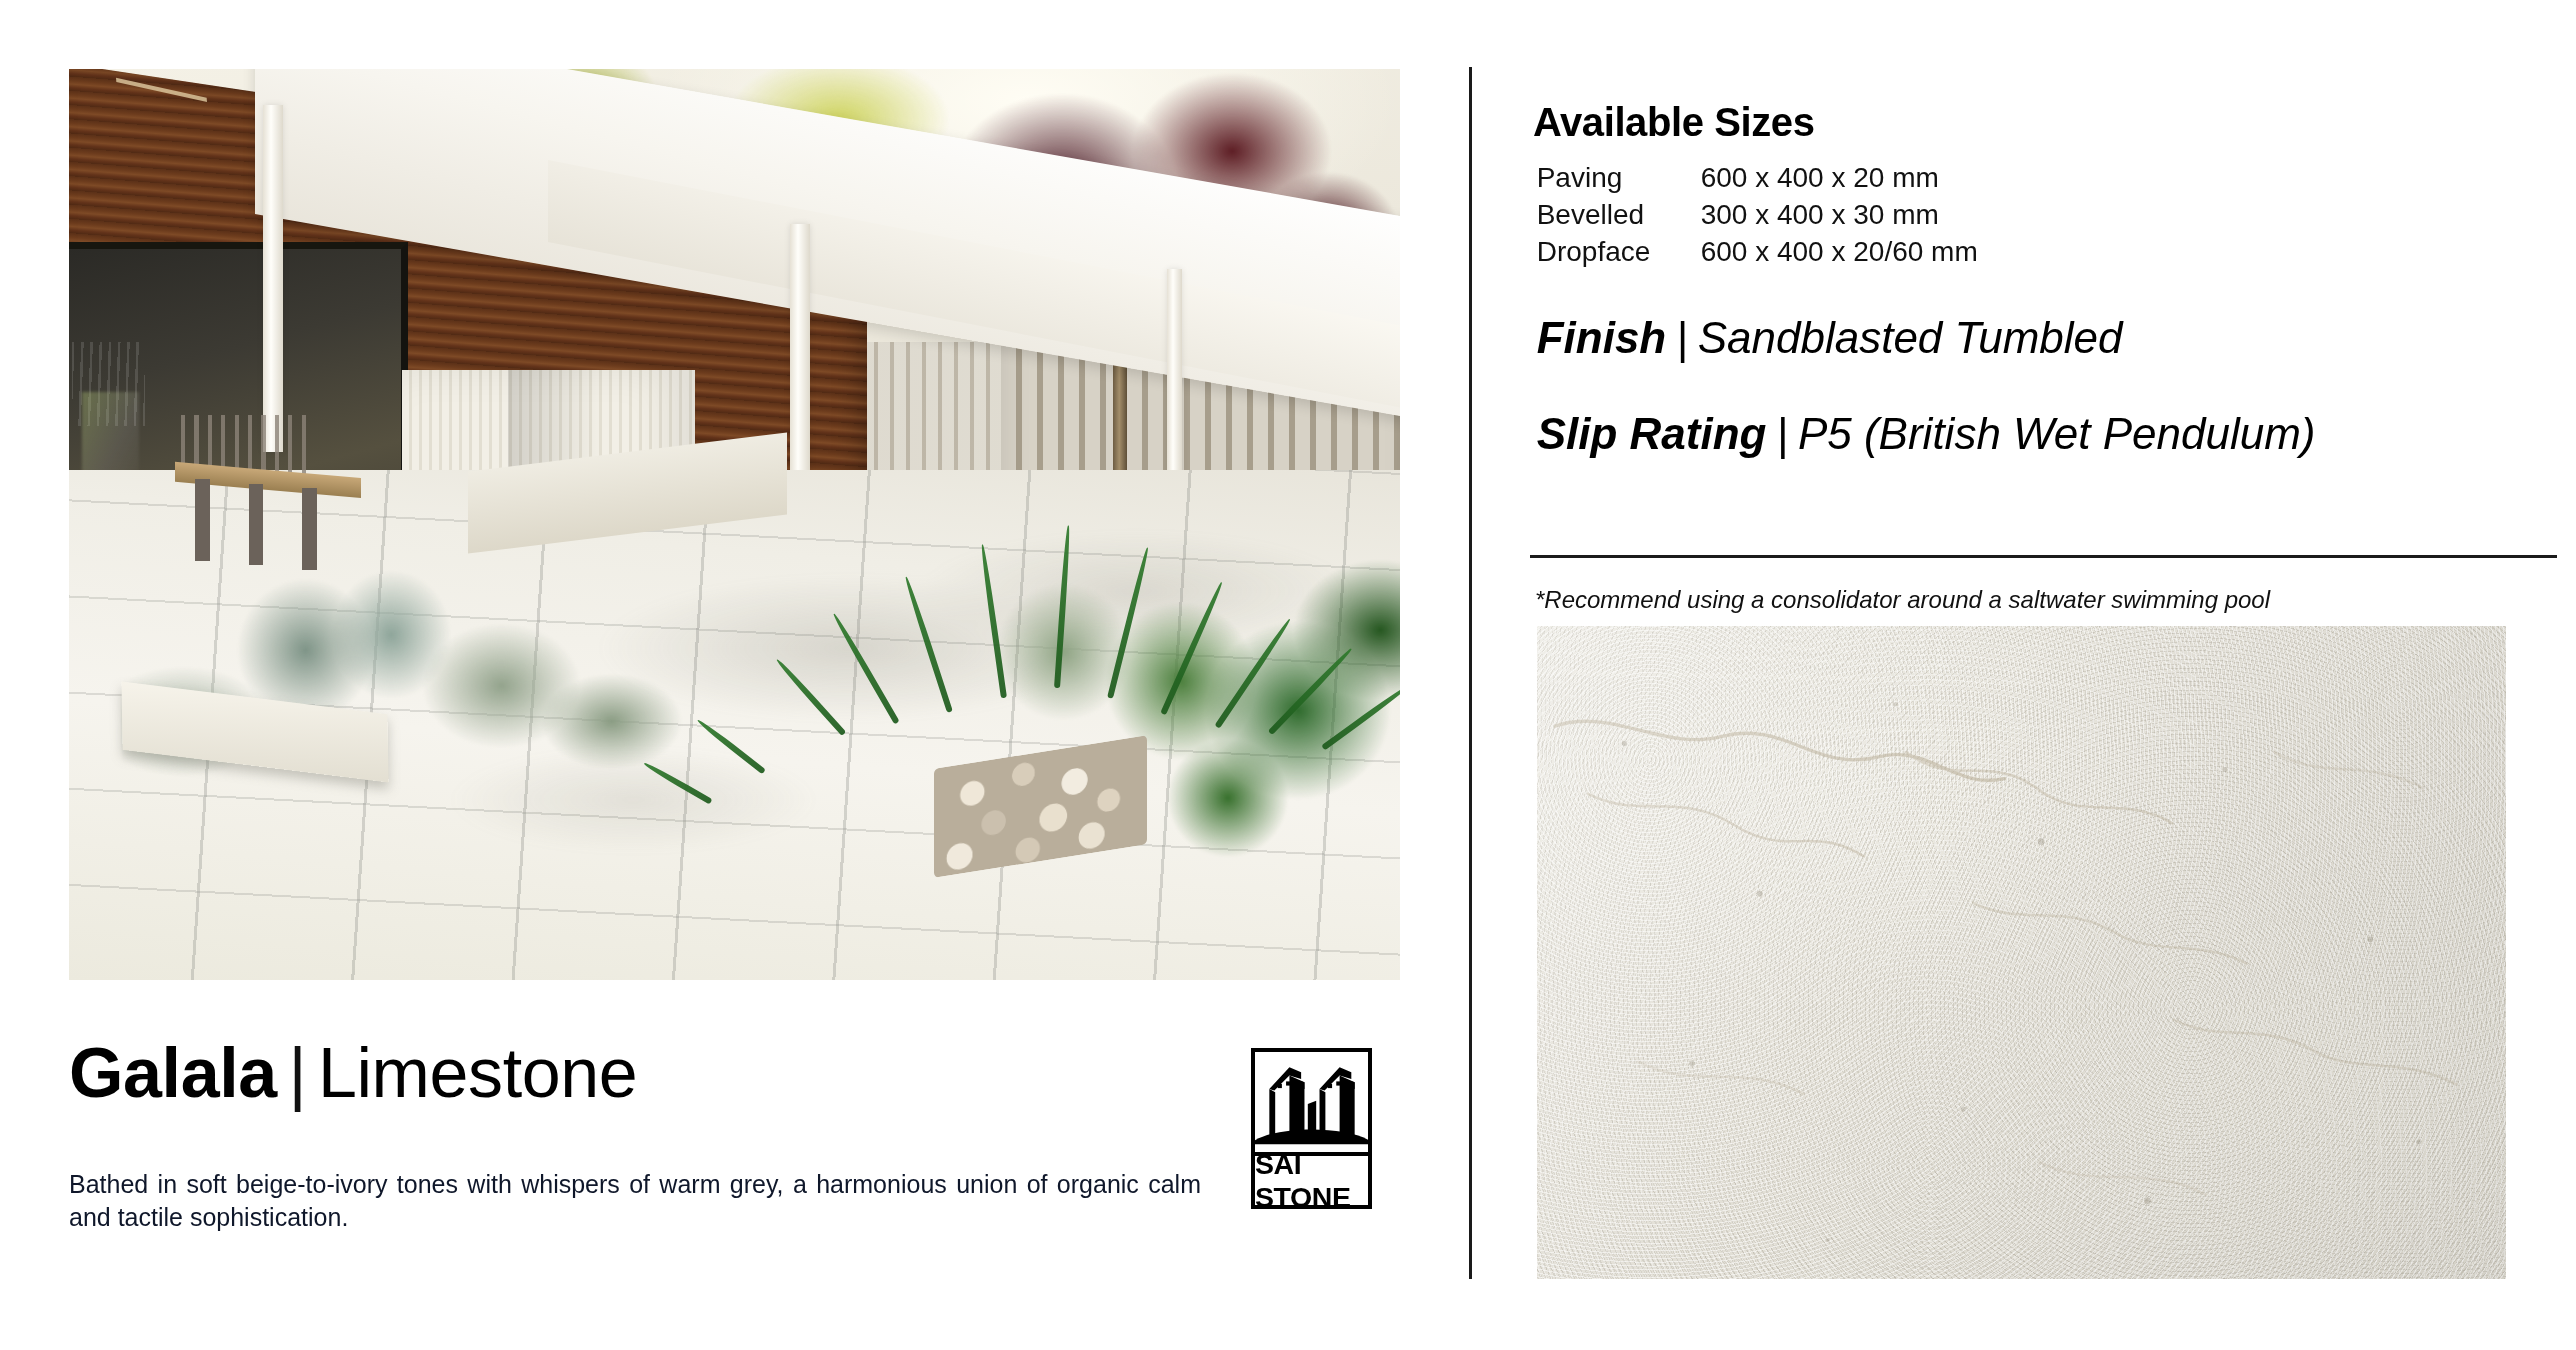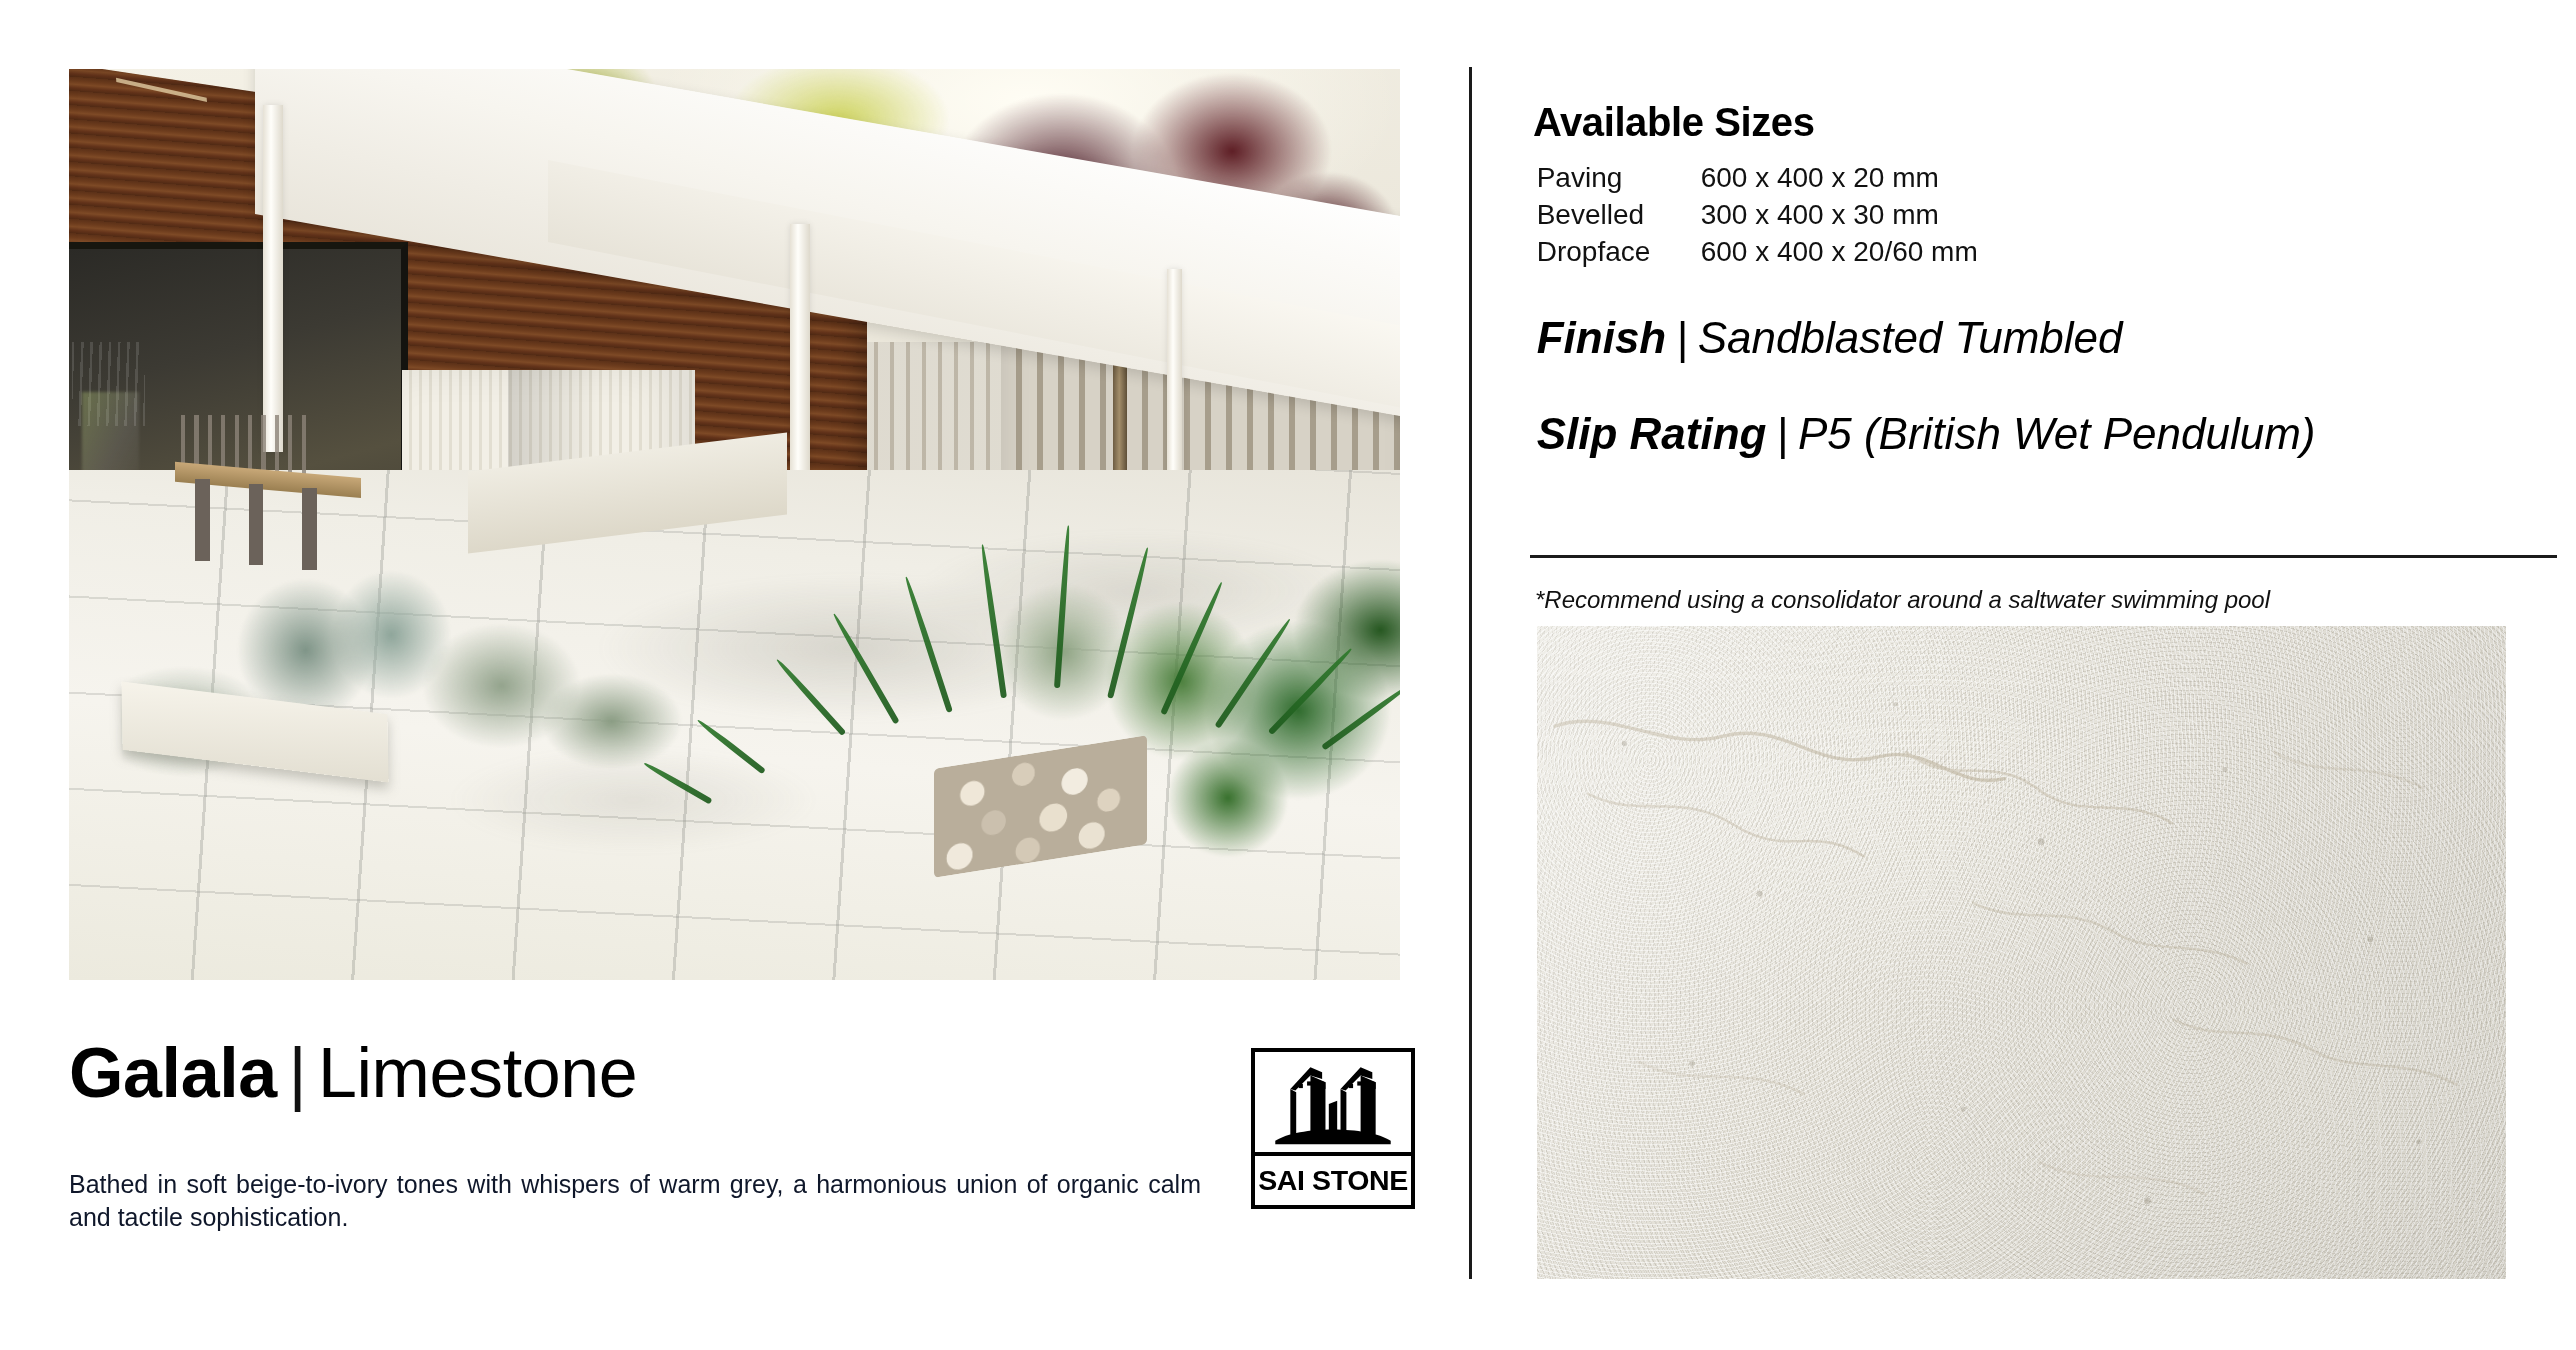--- a/index.html
+++ b/index.html
@@ -253,21 +253,21 @@
 
   .product-desc {
     position: absolute; left: 69px; top: 1168px; width: 1132px;
     font-size: 25px; line-height: 1.33; color: #0f172a;
     text-align: justify; font-stretch: condensed;
   }
 
   
   .logo {
     position: absolute; left: 1251px; top: 1048px;
-    width: 164px; height: 161px;
+    width: 121px; height: 161px;
     border: 4.2px solid #000; background: #fff;
     display: flex; flex-direction: column;
   }
   .logo-mark {
     flex: 1 1 auto; position: relative; overflow: hidden;
     border-bottom: 4.2px solid #000;
   }
   .logo-mark svg { position: absolute; left: 50%; top: 52%; transform: translate(-50%,-50%); }
   .logo-word {
     height: 49px; display: flex; align-items: center; justify-content: center;

